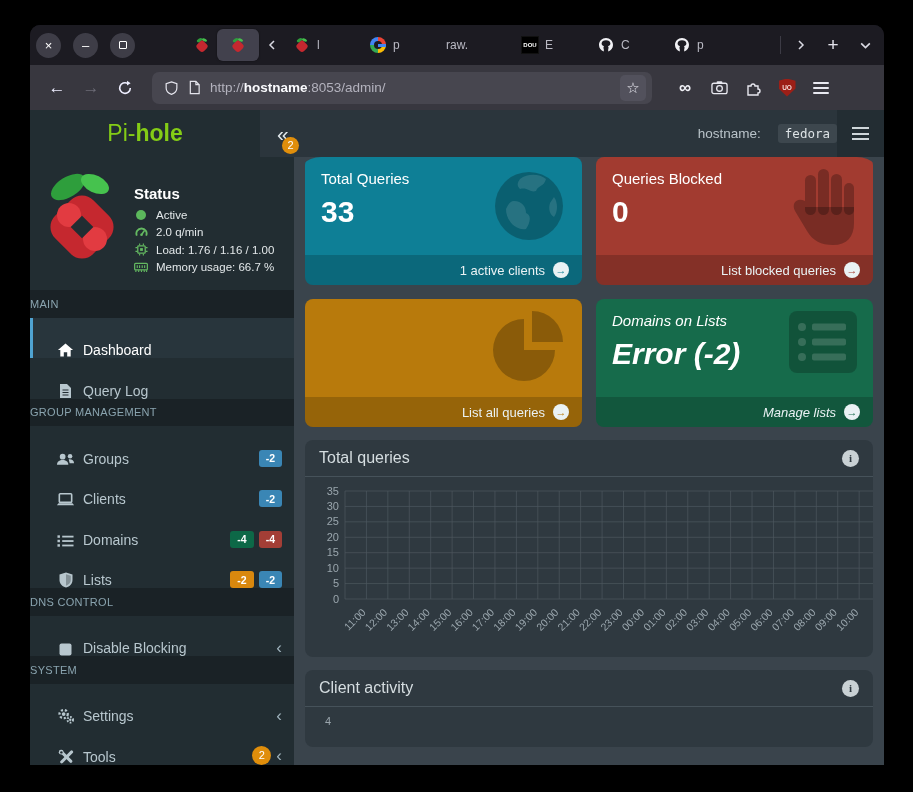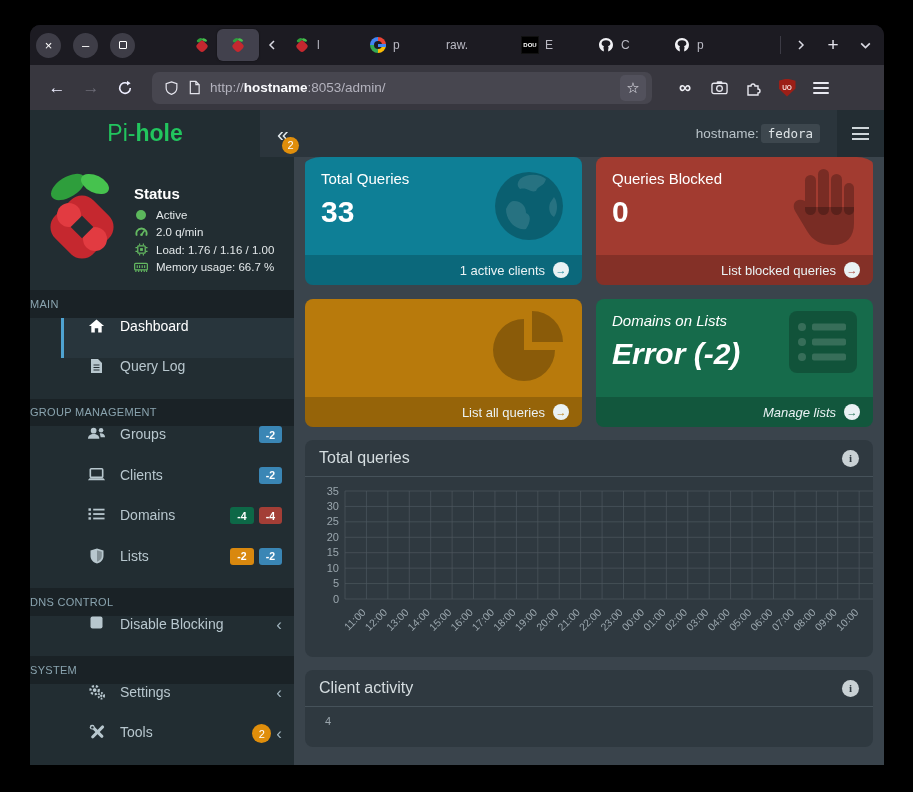--- a/index.html
+++ b/index.html
@@ -52,49 +52,49 @@
   .ublock { width:17px; height:18px; background:#9c1f17;
             clip-path:polygon(50% 0,100% 12%,100% 55%,50% 100%,0 55%,0 12%);
             display:flex; align-items:center; justify-content:center; color:#f3d9d6; font-size:6.5px; font-weight:bold; }
   .burger { display:flex; flex-direction:column; gap:3px; }
   .burger i { display:block; width:16px; height:2px; background:#e8e8f0; border-radius:1px; }
 
   
   .app { flex:1; display:flex; flex-direction:column; overflow:hidden; background:#3a444c; }
   .app-header { height:47px; display:flex; flex-shrink:0; }
   .brand { width:230px; background:#222d32; display:flex; align-items:center; justify-content:center;
-           font-size:23px; color:#22c55e; }
+           font-size:23px; color:#84cc16; }
   .brand .thin { font-weight:300; }
   .brand b { font-weight:bold; }
   .app-nav { flex:1; background:#2b353c; display:flex; align-items:center; }
   .collapse { margin-left:17px; position:relative; color:#e2e9ec; font-size:21px; line-height:1; }
   .collapse .cbadge { position:absolute; left:5px; top:14px; width:17px; height:17px; border-radius:50%;
            background:#e08e0b; color:#fff; font-size:11px; display:flex; align-items:center; justify-content:center; }
-  .hostgrp { margin-left:auto; margin-right:17px; display:flex; align-items:center; gap:2px; font-size:13.5px; color:#b9c3c9; }
+  .hostgrp { margin-left:auto; display:flex; align-items:center; gap:17px; font-size:13.5px; color:#b9c3c9; }
   .hostcode { font-family:"DejaVu Sans Mono", monospace; font-size:12.5px; color:#dde3e6;
               background:#3d474e; border-radius:3px; padding:2px 7px; }
   .nav-burger { width:47px; height:100%; background:#232d33; display:flex; flex-direction:column;
                 align-items:center; justify-content:center; gap:3.5px; }
   .nav-burger i { display:block; width:17px; height:2px; background:#cfd6da; }
 
   .app-body { flex:1; display:flex; overflow:hidden; }
 
   
   .sidebar { width:264px; background:#222d32; flex-shrink:0; display:flex; flex-direction:column; overflow:hidden; }
   .logo-block { display:flex; padding:12px 8px 12px 8px; gap:8px; }
   .status-col { padding-top:16px; }
   .status-col h3 { font-size:15px; color:#fff; margin-bottom:7px; }
   .strow { display:flex; align-items:center; gap:8px; margin:5px 0; font-size:11.5px; color:#e3e8ea; }
   .strow .sic { width:14px; display:flex; justify-content:center; color:#64b961; }
   .dot { width:10px; height:10px; border-radius:50%; background:#5cb85c; }
 
   .sec-h { height:30px; background:#1a2226; color:#8aa4af; font-size:11px; letter-spacing:.3px;
            display:flex; align-items:center; }
-  .mitem { height:44px; display:flex; align-items:flex-start; padding-left:23px; gap:14px;
-           color:#b8c7ce; font-size:14px; position:relative; border-left:3px solid transparent;margin-left:31px; }
+  .mitem { height:44px; display:flex; align-items:flex-end; padding-left:23px; gap:8px;
+           color:#b8c7ce; font-size:14px; position:relative; border-left:3px solid transparent; }
   .mitem .mic { width:19px; display:flex; justify-content:center; color:inherit; }
   .mitem.active { background:#28353c; color:#fff; border-left:3px solid #4fa3d1; }
   .mrt { position:absolute; right:12px; display:flex; align-items:center; gap:5px; }
   .badge { font-size:10.5px; font-weight:bold; color:#fff; border-radius:3px; padding:2.5px 7px; }
   .b-blue { background:#3a86b5; }
   .b-green { background:#0d6847; }
   .b-red { background:#a33e36; }
   .b-orange { background:#d9880e; }
   .b-circle { border-radius:50%; width:19px; height:19px; padding:0; display:flex; align-items:center;
               justify-content:center; background:#e08e0b; font-weight:normal; font-size:11px; }

